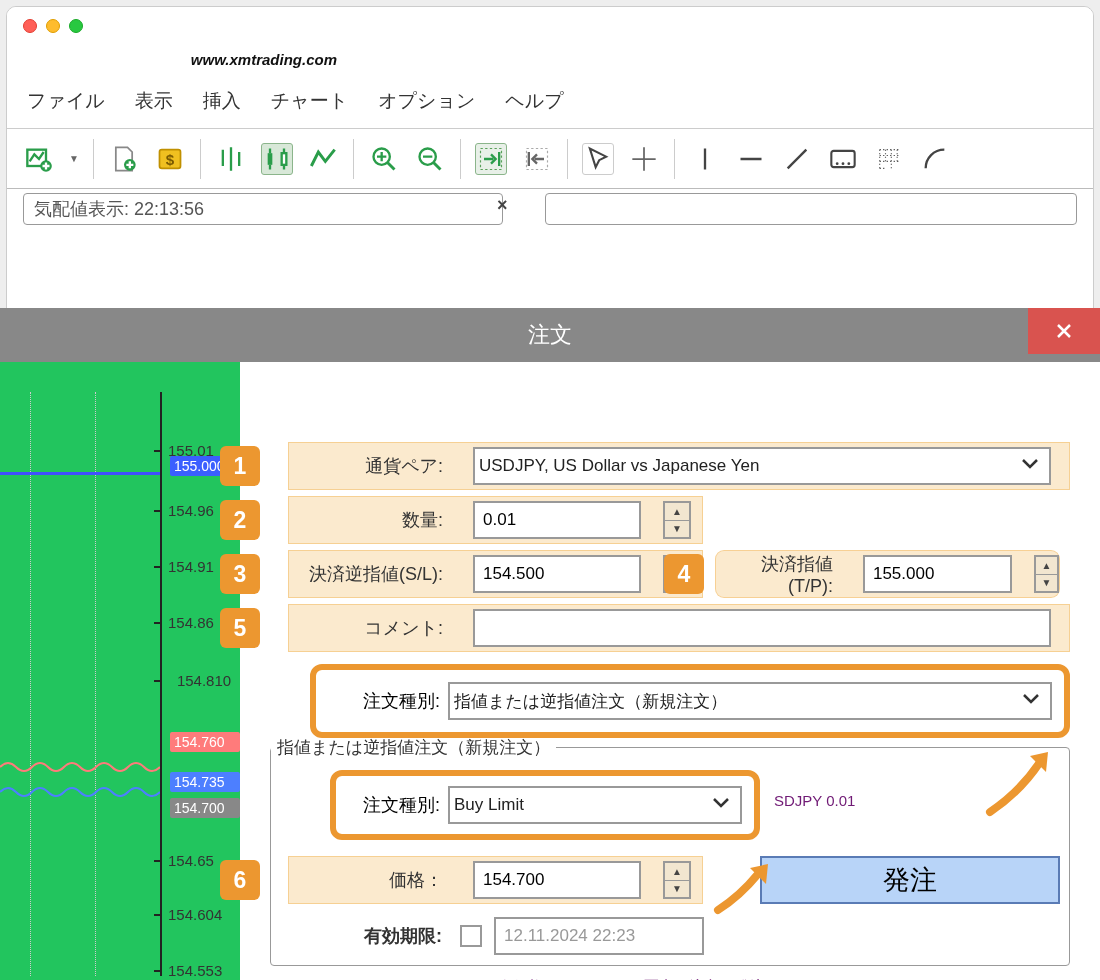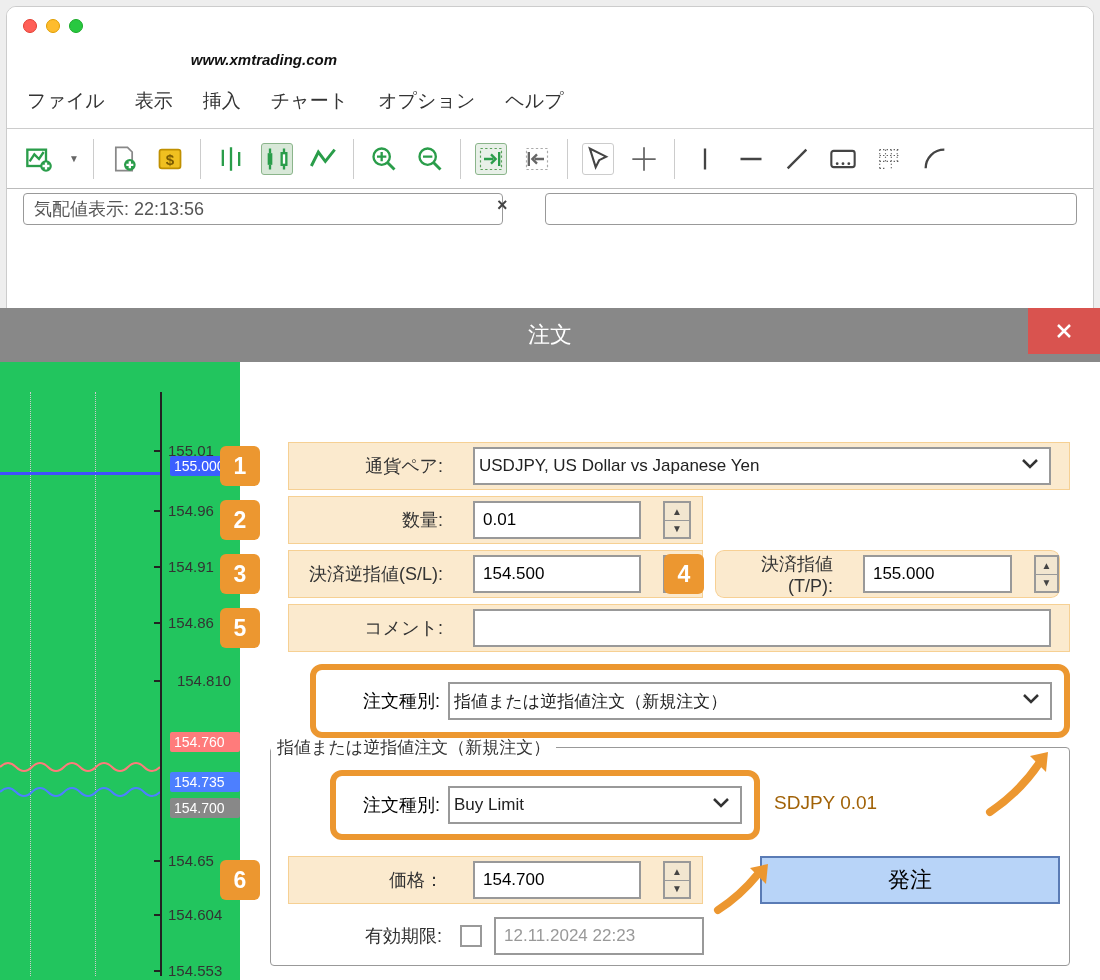--- a/index.html
+++ b/index.html
@@ -55,22 +55,22 @@
 .row .lbl { width:160px; text-align:right; font-size:18px; color:#333; padding-right:6px;}
 .row.hlt { background:rgba(240,170,60,0.25); border:1px solid rgba(240,170,60,0.4);gap:24px;}
 .sel { flex:1; height:38px; border:2px solid #999; background:#fff; display:flex; align-items:center; padding:0 4px; font-size:17px; color:#222; position:relative;}
 .sel .chev { position:absolute; right:10px; }
 .inp { width:168px; height:38px; border:2px solid #999; background:#fff; display:flex; align-items:center; padding:0 8px; font-size:17px;text-align:center;}
 .spin { width:28px; height:38px; border:2px solid #999; background:#f2e6d0; display:flex; flex-direction:column; margin-left:-2px;}
 .spin .sbtn { flex:1; display:flex; align-items:center; justify-content:center; font-size:10px; color:#444;}
 .spin .sbtn:first-child { border-bottom:1px solid #999;}
 .callout-box { position:absolute; border:6px solid #ec9730; border-radius:12px; background:#fff;}
 .num-badge { position:absolute; width:40px; height:40px; background:#ec9730; color:#fff; font-weight:700; font-size:23px; display:flex; align-items:center; justify-content:center; border-radius:6px;}
-.order-btn { position:absolute; right:40px; width:300px; height:48px; background:#b8d4f8; border:2px solid #5a7bb5; font-size:22px; display:flex; align-items:center; justify-content:center;}
-.info-txt { position:absolute; font-size:19px; color:#a16207;}
+.order-btn { position:absolute; right:40px; width:300px; height:48px; background:#b8d4f8; border:2px solid #5a7bb5; font-size:27px; display:flex; align-items:center; justify-content:center;}
+.info-txt { position:absolute; font-size:15px; color:#701a75;}
 .arrow { position:absolute; width:60px; height:60px; }
 .chk { width:22px; height:22px; border:2px solid #999; background:#fff; margin:0 12px;}
 legend.frm-lg { font-size:17px; padding:0 6px; color:#333;}
 fieldset.frm-fs { position:absolute; border:1px solid #999; border-radius:4px;}
 </style>
 </head>
 <body>
 
 <div class="mac-window">
   <div class="titlebar">
@@ -344,21 +344,21 @@
         <div class="spin">
             <div class="sbtn">▲</div>
             <div class="sbtn">▼</div>
           </div>
       </div>
       <div class="order-btn" style="top:494px;">
           <span>発注</span>
         </div>
 
       <div class="row" style="top:550px;left:48px;width:500px;">
-        <div class="lbl" style="width:160px;">有効期限:</div>
+        <div class="lbl" style="width:160px;font-weight:bold;">有効期限:</div>
         <div class="chk"></div>
         <div class="inp" style="color:#999;width:210px;padding-left:8px;">
             <span>12.11.2024 22:23</span>
           </div>
       </div>
 
       <div class="info-txt" style="top:616px;left:0;right:0;text-align:center;font-weight:600;">現在価格から0ポイント圏内の注文は発注できません。</div>
 
       <svg class="arrow" style="top:380px;left:740px;width:80px;height:80px;" viewBox="0 0 80 80">
         <path d="M10 70 Q40 50 60 20" fill="none" stroke="#ec9730" stroke-width="8" stroke-linecap="round"></path>

